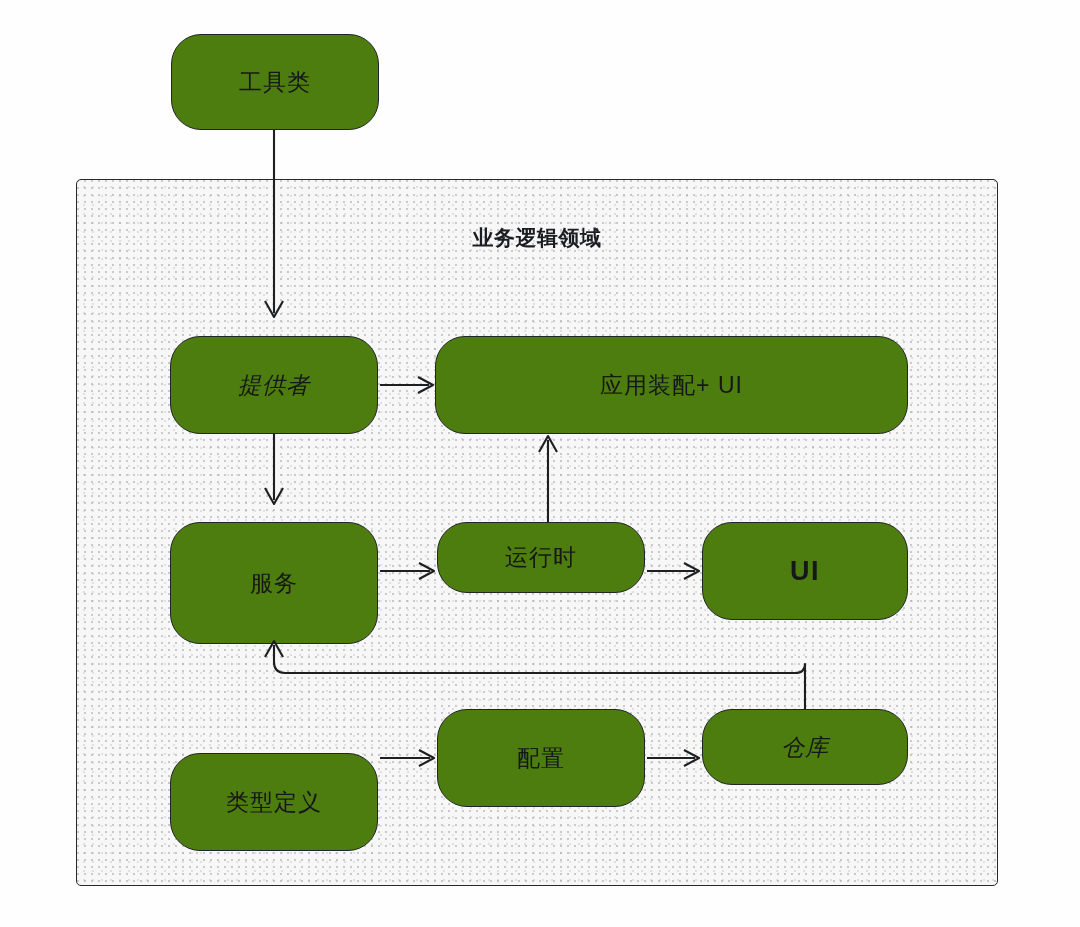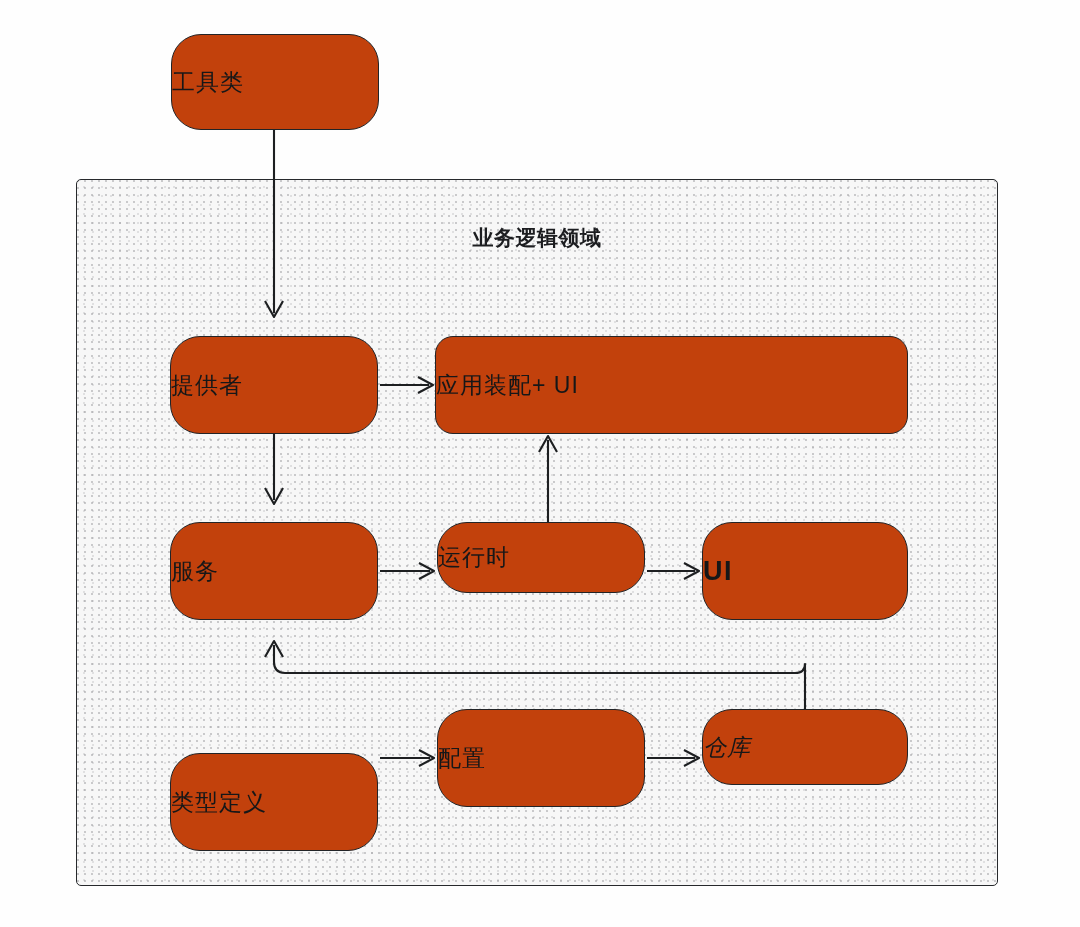--- a/index.html
+++ b/index.html
@@ -42,33 +42,33 @@
     color: #1c1d20;
     letter-spacing: 0.5px;
     white-space: nowrap;
   }
 
   
   .node {
     position: absolute;
     box-sizing: border-box;
     border: 1.7px solid #222427;
-    background: #c2410c;
+    background: #4d7c0f;
     display: flex;
     align-items: center;
-    justify-content: flex-start;
+    justify-content: center;
     color: #161718;
     font-size: 23px;
     font-weight: 500;
     letter-spacing: 1px;
     white-space: nowrap;
     user-select: none;
   }
   .node.pill { border-radius: 30px; }
-  .node.soft { border-radius: 18px; }
+  .node.soft { border-radius: 30px; }
   .node-label { pointer-events: none; }
   .node.latin .node-label {
     font-size: 27px;
     font-weight: 700;
     letter-spacing: 1.5px;
   }
 
   
   #connectors {
     position: absolute;
@@ -100,27 +100,27 @@
 <div id="canvas">
 
   <div class="domain-region" id="domain-region" style="left: 76px; top: 179px; width: 922px; height: 707px;">
     <div class="domain-title" id="domain-title" style="top: 44px; font-family: Liberation Serif, serif;">业务逻辑领域</div>
   </div>
 
   <div id="nodes-layer">
       <div class="node pill" style="left: 171px; top: 34px; width: 208px; height: 96px;">
         <span class="node-label">工具类</span>
       </div>
-      <div class="node pill" style="left: 170px; top: 336px; width: 208px; height: 98px;">
+      <div class="node pill" style="left: 170px; top: 336px; width: 208px; height: 98px; font-style: italic;">
         <span class="node-label">提供者</span>
       </div>
       <div class="node soft" style="left: 435px; top: 336px; width: 473px; height: 98px;">
         <span class="node-label">应用装配+ UI</span>
       </div>
-      <div class="node pill" style="left: 170px; top: 522px; width: 208px; height: 98px;">
+      <div class="node pill" style="left: 170px; top: 522px; width: 208px; height: 122px;">
         <span class="node-label">服务</span>
       </div>
       <div class="node pill" style="left: 437px; top: 522px; width: 208px; height: 71px;">
         <span class="node-label">运行时</span>
       </div>
       <div class="node pill latin" style="left: 702px; top: 522px; width: 206px; height: 98px;">
         <span class="node-label">UI</span>
       </div>
       <div class="node pill" style="left: 170px; top: 709px; width: 208px; height: 98px; margin-top: 44px;">
         <span class="node-label">类型定义</span>

